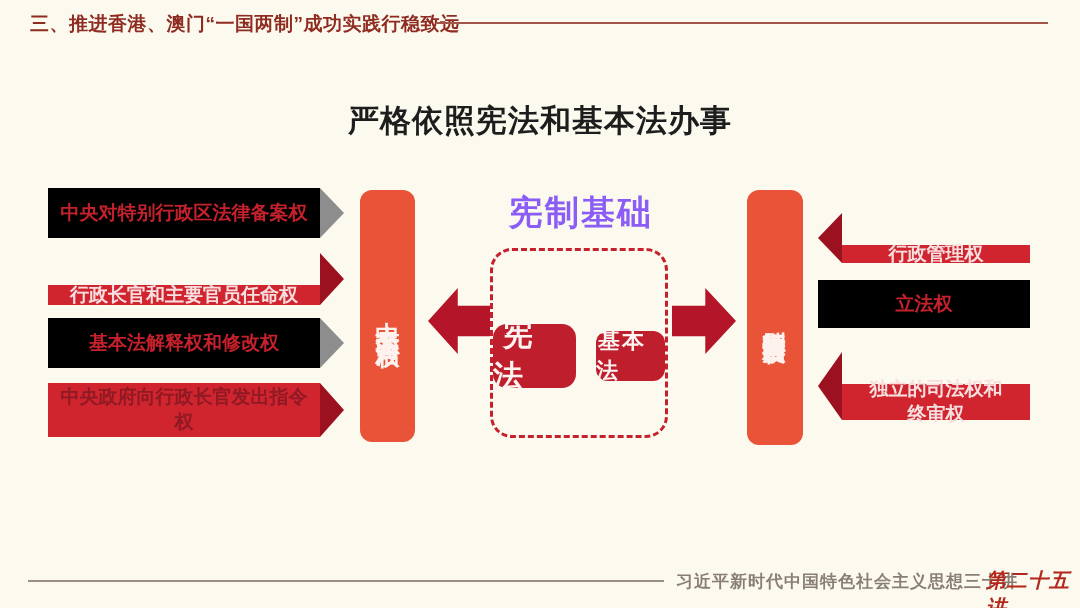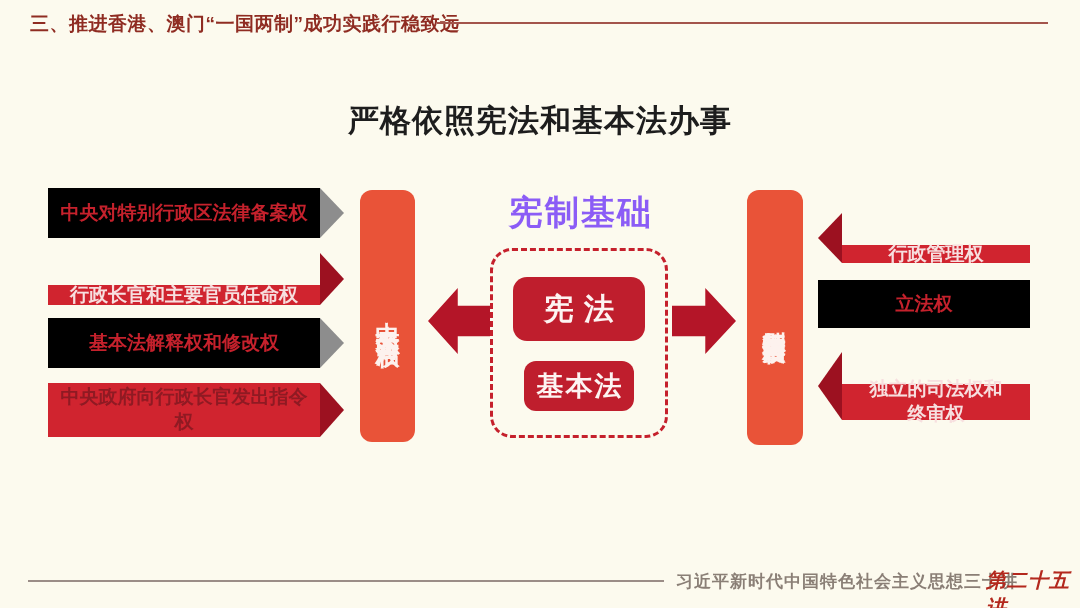--- a/index.html
+++ b/index.html
@@ -62,29 +62,29 @@
     clip-path:polygon(100% 50%, 52% 0, 52% 27%, 0 27%, 0 73%, 52% 73%, 52% 100%);
   }
   
   .center-heading {
     position:absolute; left:431px; top:190px; width:300px; text-align:center;
     font-size:34px; font-weight:bold; color:#8b5cf6; letter-spacing:2px;
   }
   .dashed-box {
     position:absolute; left:490px; top:248px; width:178px; height:190px;
     border:3px dashed #c5202c; border-radius:22px;
-    display:flex; flex-direction:column; align-items:center;
+    display:flex; flex-direction:row; align-items:center;
     padding-top:26px; gap:20px;
   }
   .law-box {
     background:#bf1e2d; color:#fdf4f2; font-weight:bold;
     display:flex; align-items:center; justify-content:center;
   }
   .law-box.big   { width:132px; height:64px; border-radius:14px; font-size:30px; letter-spacing:10px; text-indent:10px; }
-  .law-box.small { width:110px; height:50px; border-radius:12px; font-size:27px; letter-spacing:2px; text-indent:2px; }
+  .law-box.small { width:110px; height:50px; border-radius:12px; font-size:22px; letter-spacing:2px; text-indent:2px; }
   
   .footer-line {
     position:absolute; left:28px; top:580px; width:636px; height:2px; background:#9b8d87;
   }
   .footer-series {
     position:absolute; left:676px; top:570px;
     font-size:17px; font-weight:bold; color:#8a7f76; letter-spacing:1px;
   }
   .footer-number {
     position:absolute; left:986px; top:567px;

